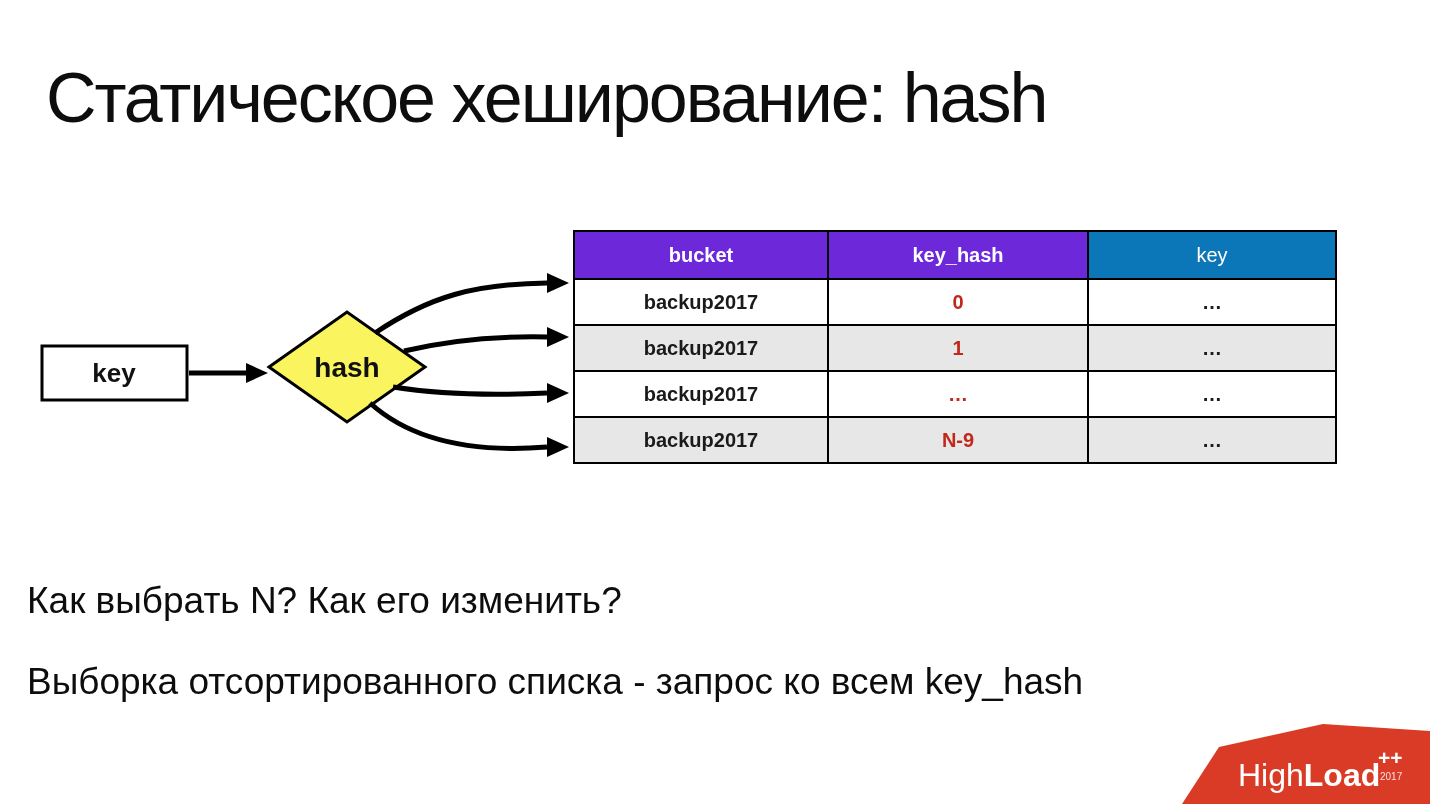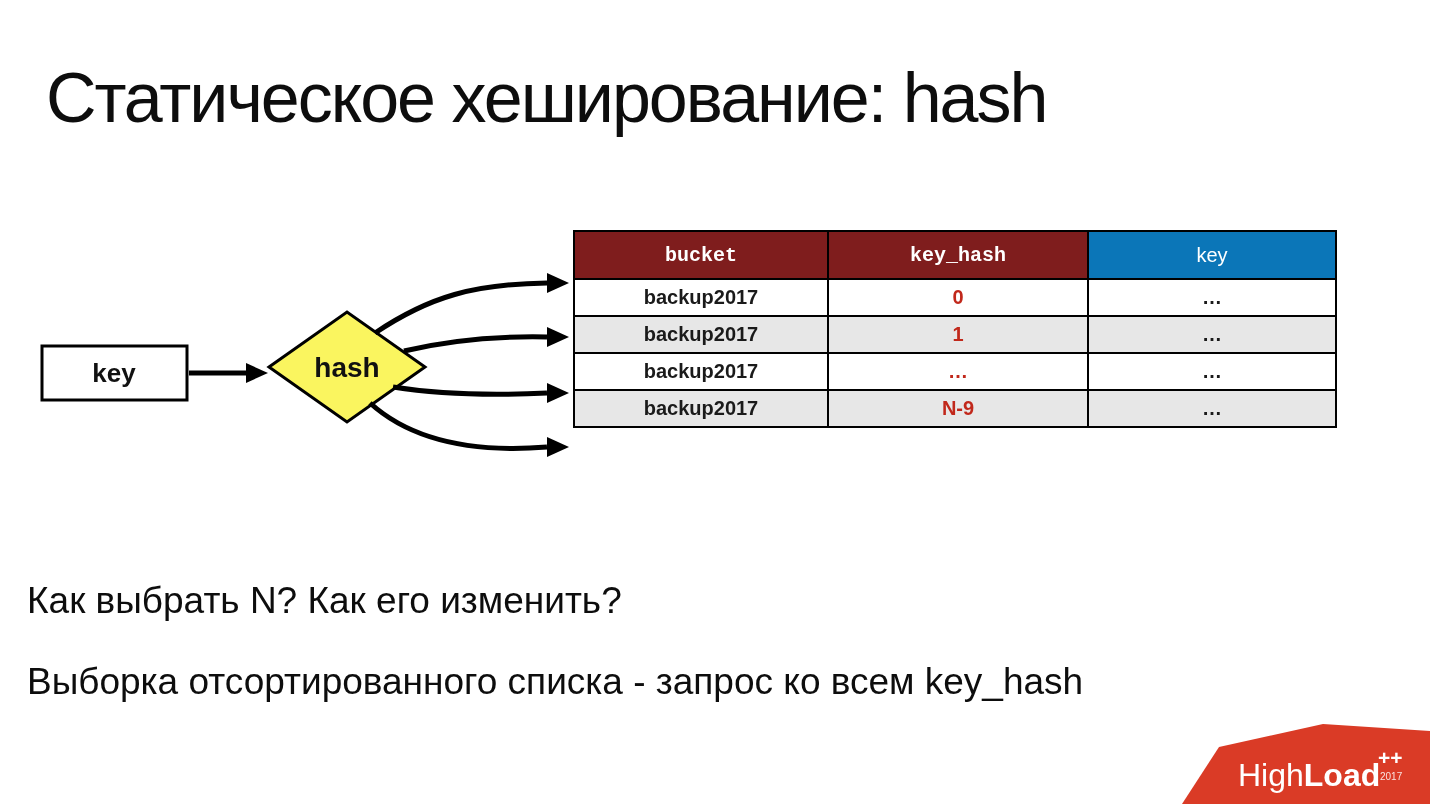--- a/index.html
+++ b/index.html
@@ -34,23 +34,23 @@
     border:2px solid #000;
     text-align:center;
     vertical-align:middle;
     font-size:20px;
     padding:0;
   }
   table.hash-table col.c1 { width:254px; }
   table.hash-table col.c2 { width:260px; }
   table.hash-table col.c3 { width:248px; }
   table.hash-table th { height:48px; color:#ffffff; font-weight:bold; }
-  table.hash-table th.h-dark  { background:#7f1d1d;font-family:Liberation Mono, monospace; }
+  table.hash-table th.h-dark  { background:#6d28d9; }
   table.hash-table th.h-light { background:#0B76B8; font-weight:normal; }
-  table.hash-table td { height:37px; font-weight:bold; color:#1a1a1a; background:#ffffff; }
+  table.hash-table td { height:46px; font-weight:bold; color:#1a1a1a; background:#ffffff; }
   table.hash-table tbody tr:nth-child(even) td { background:#E7E7E7; }
   table.hash-table td.red { color:#C1281B; }
   
   .bullet {
     position:absolute;
     left:27px;
     font-size:37px;
     font-weight:400;
     color:#0d0d0d;
     white-space:nowrap;

